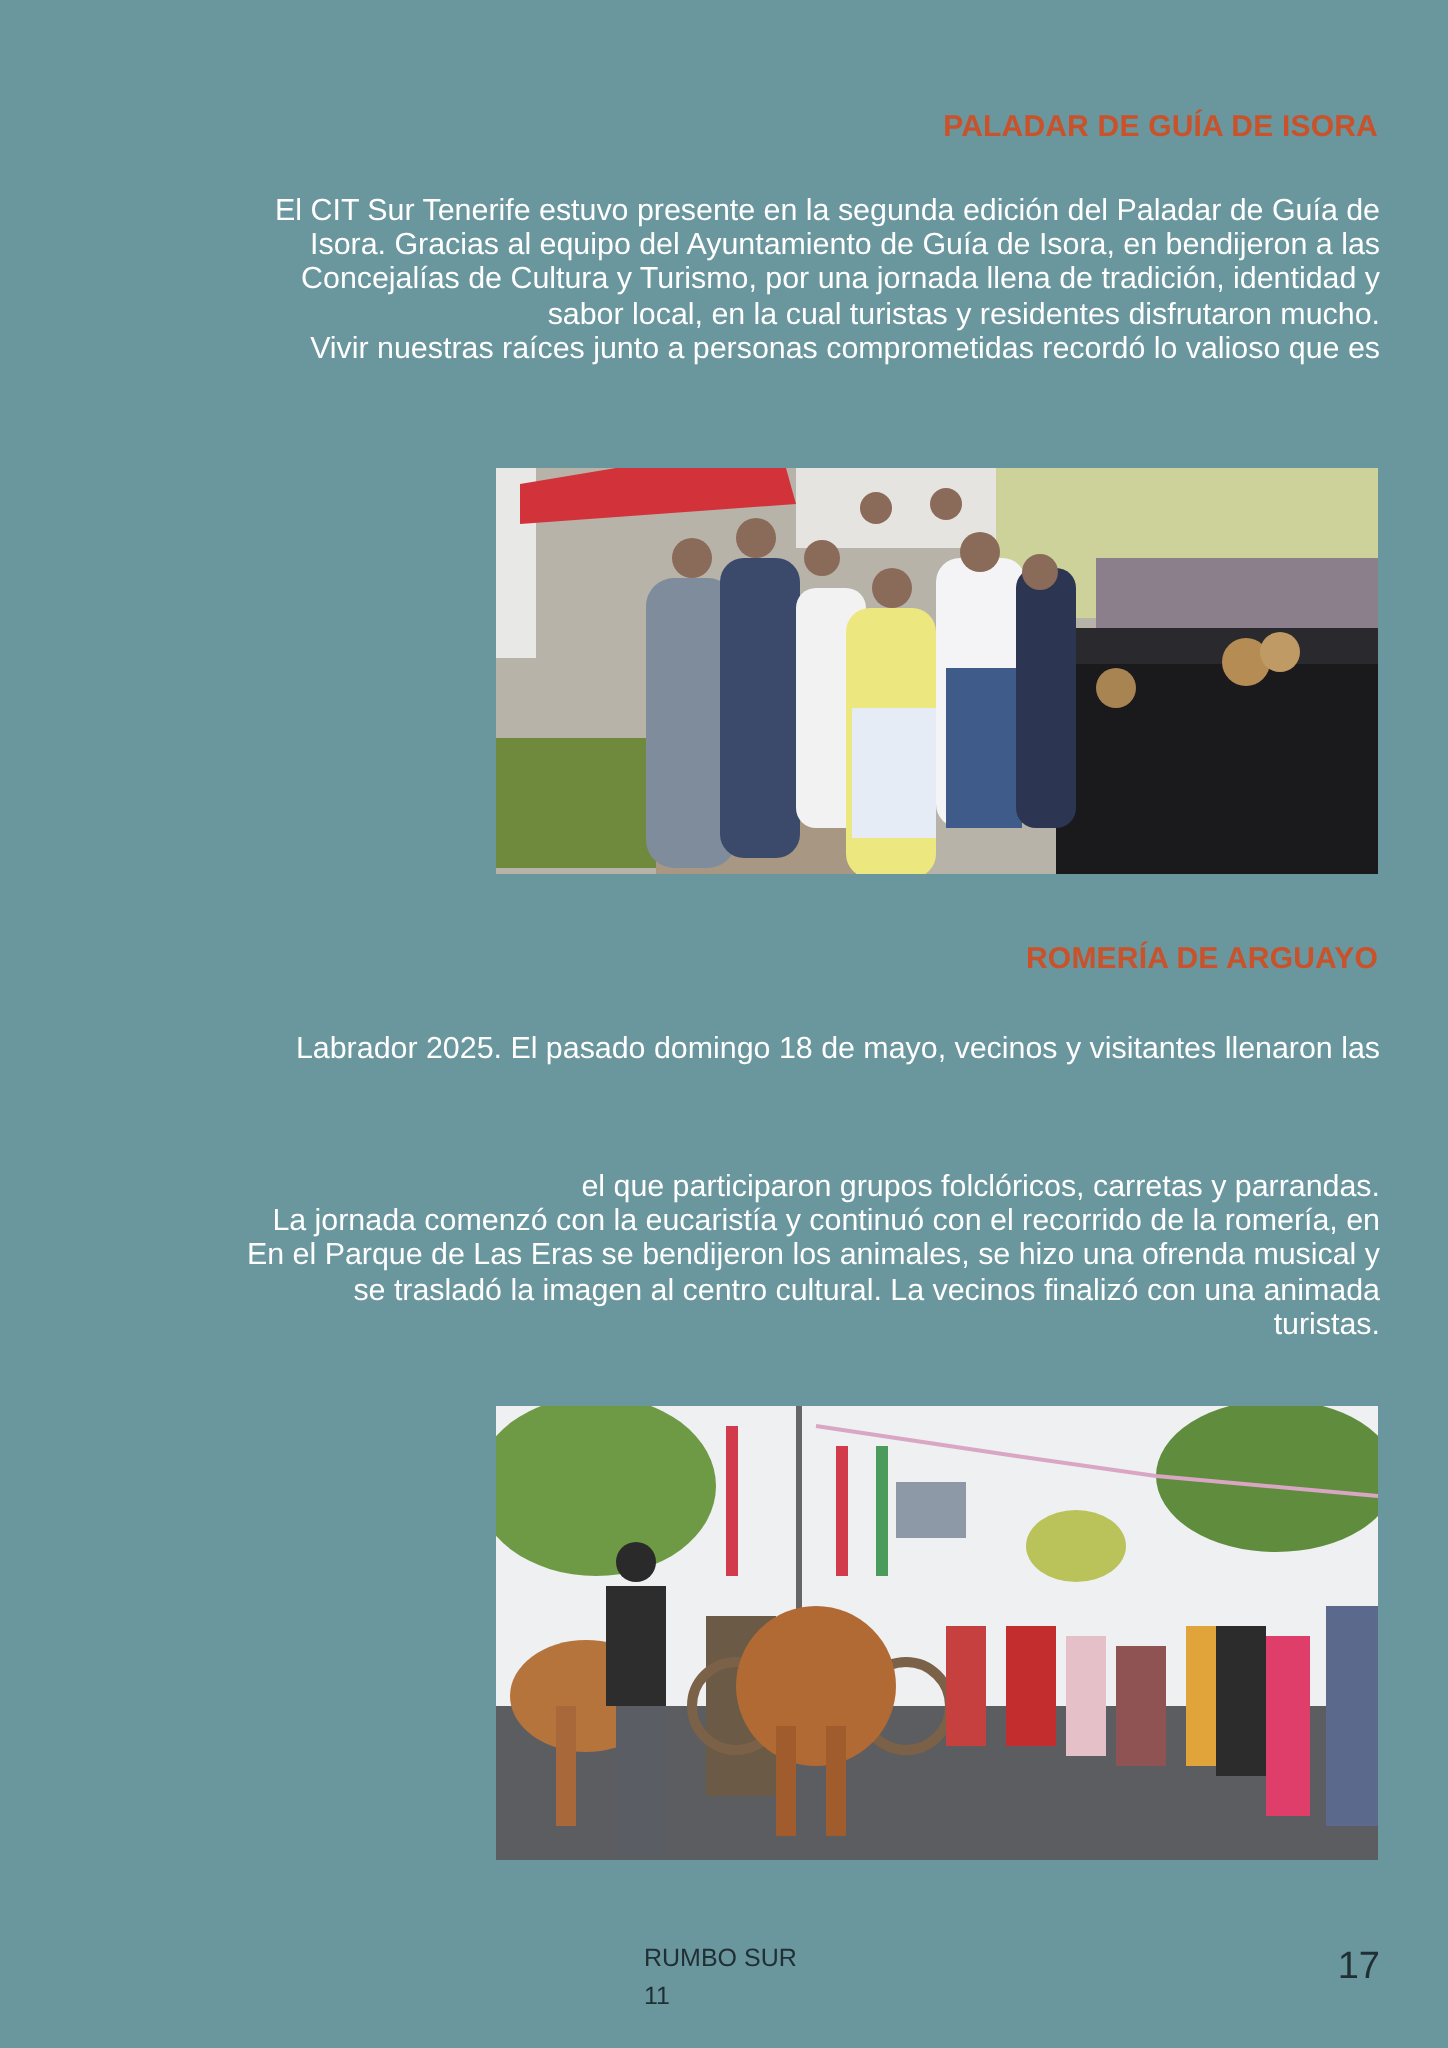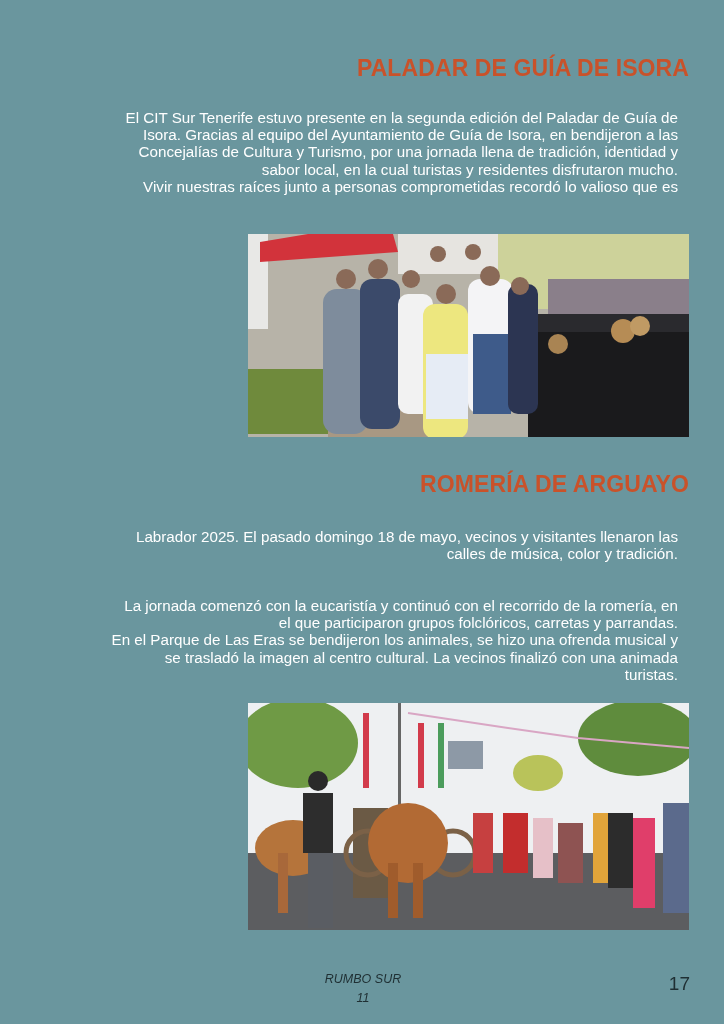--- a/index.html
+++ b/index.html
@@ -4,48 +4,47 @@
   <style>
     html, body { margin: 0; padding: 0; }
     body {
       width: 724px; height: 1024px;
       background: #6a969e;
       position: relative; overflow: hidden;
       font-family: "Liberation Sans", "DejaVu Sans", sans-serif;
     }
     .heading {
       position: absolute; right: 35px;
-      color: #c9522a; font-weight: bold; font-size: 23px;
+      color: #c9522a; font-weight: bold; font-size: 15px;
       letter-spacing: 0.1px; margin: 0; white-space: nowrap;
     }
     #h1 { top: 55px; }
     #h2 { top: 471px; }
     .para {
       position: absolute; right: 34px;
       color: #ffffff; font-size: 15.2px; line-height: 17.2px;
-      text-align: right; margin: 12px;
+      text-align: right; margin: 0;
     }
     .para .ln { display: block; white-space: nowrap; }
     #p1 { top: 97px; }
     #p2 { top: 516px; }
     #p3 { top: 585px; }
 
     .photo {
       position: absolute; left: 248px; width: 441px;
       overflow: hidden; background: #888;
     }
     #photo1 { top: 234px; height: 203px; }
     #photo2 { top: 703px; height: 227px; }
     .photo svg { display: block; width: 100%; height: 100%; }
 
     .footer-brand {
       position: absolute; left: 322px; top: 970px;
-      color: #1f2f33; font-size: 12.5px; text-align: center; width: 82px;
+      color: #1f2f33; font-size: 12.5px; width: 82px;
       line-height: 19px;
-      font-style: italic;
     }
     .footer-brand span { display: block; }
     .page-num {
       position: absolute; right: 34px; top: 973px;
       color: #1f2f33; font-size: 19px;
     }
   </style>
 </head>
 <body>
 
@@ -92,26 +91,25 @@
       <circle cx="190" cy="20" r="8"></circle>
         <circle cx="225" cy="18" r="8"></circle>
     </g>
   </svg>
 </div>
 
 <h2 id="h2" class="heading">ROMERÍA DE ARGUAYO</h2>
 
 <p id="p2" class="para">
   <span class="ln">Labrador 2025. El pasado domingo 18 de mayo, vecinos y visitantes llenaron las</span>
-  <span class="ln">calles de música, color y tradición.</span>
 </p>
 
 <p id="p3" class="para">
+  <span class="ln">el que participaron grupos folclóricos, carretas y parrandas.</span>
   <span class="ln">La jornada comenzó con la eucaristía y continuó con el recorrido de la romería, en</span>
-  <span class="ln">el que participaron grupos folclóricos, carretas y parrandas.</span>
   <span class="ln">En el Parque de Las Eras se bendijeron los animales, se hizo una ofrenda musical y</span>
   <span class="ln">se trasladó la imagen al centro cultural. La vecinos finalizó con una animada</span>
   <span class="ln">turistas.</span>
 </p>
 
 <div id="photo2" class="photo" title="Romería procession with ox cart, people in traditional costume, flags and trees on street">
   <svg viewBox="0 0 441 227" preserveAspectRatio="none">
     <rect width="441" height="227" fill="#eef0f2"></rect>
     <rect x="0" y="150" width="441" height="77" fill="#5c5d60"></rect>
     <ellipse cx="50" cy="40" rx="60" ry="45" fill="#6f9a45"></ellipse>

